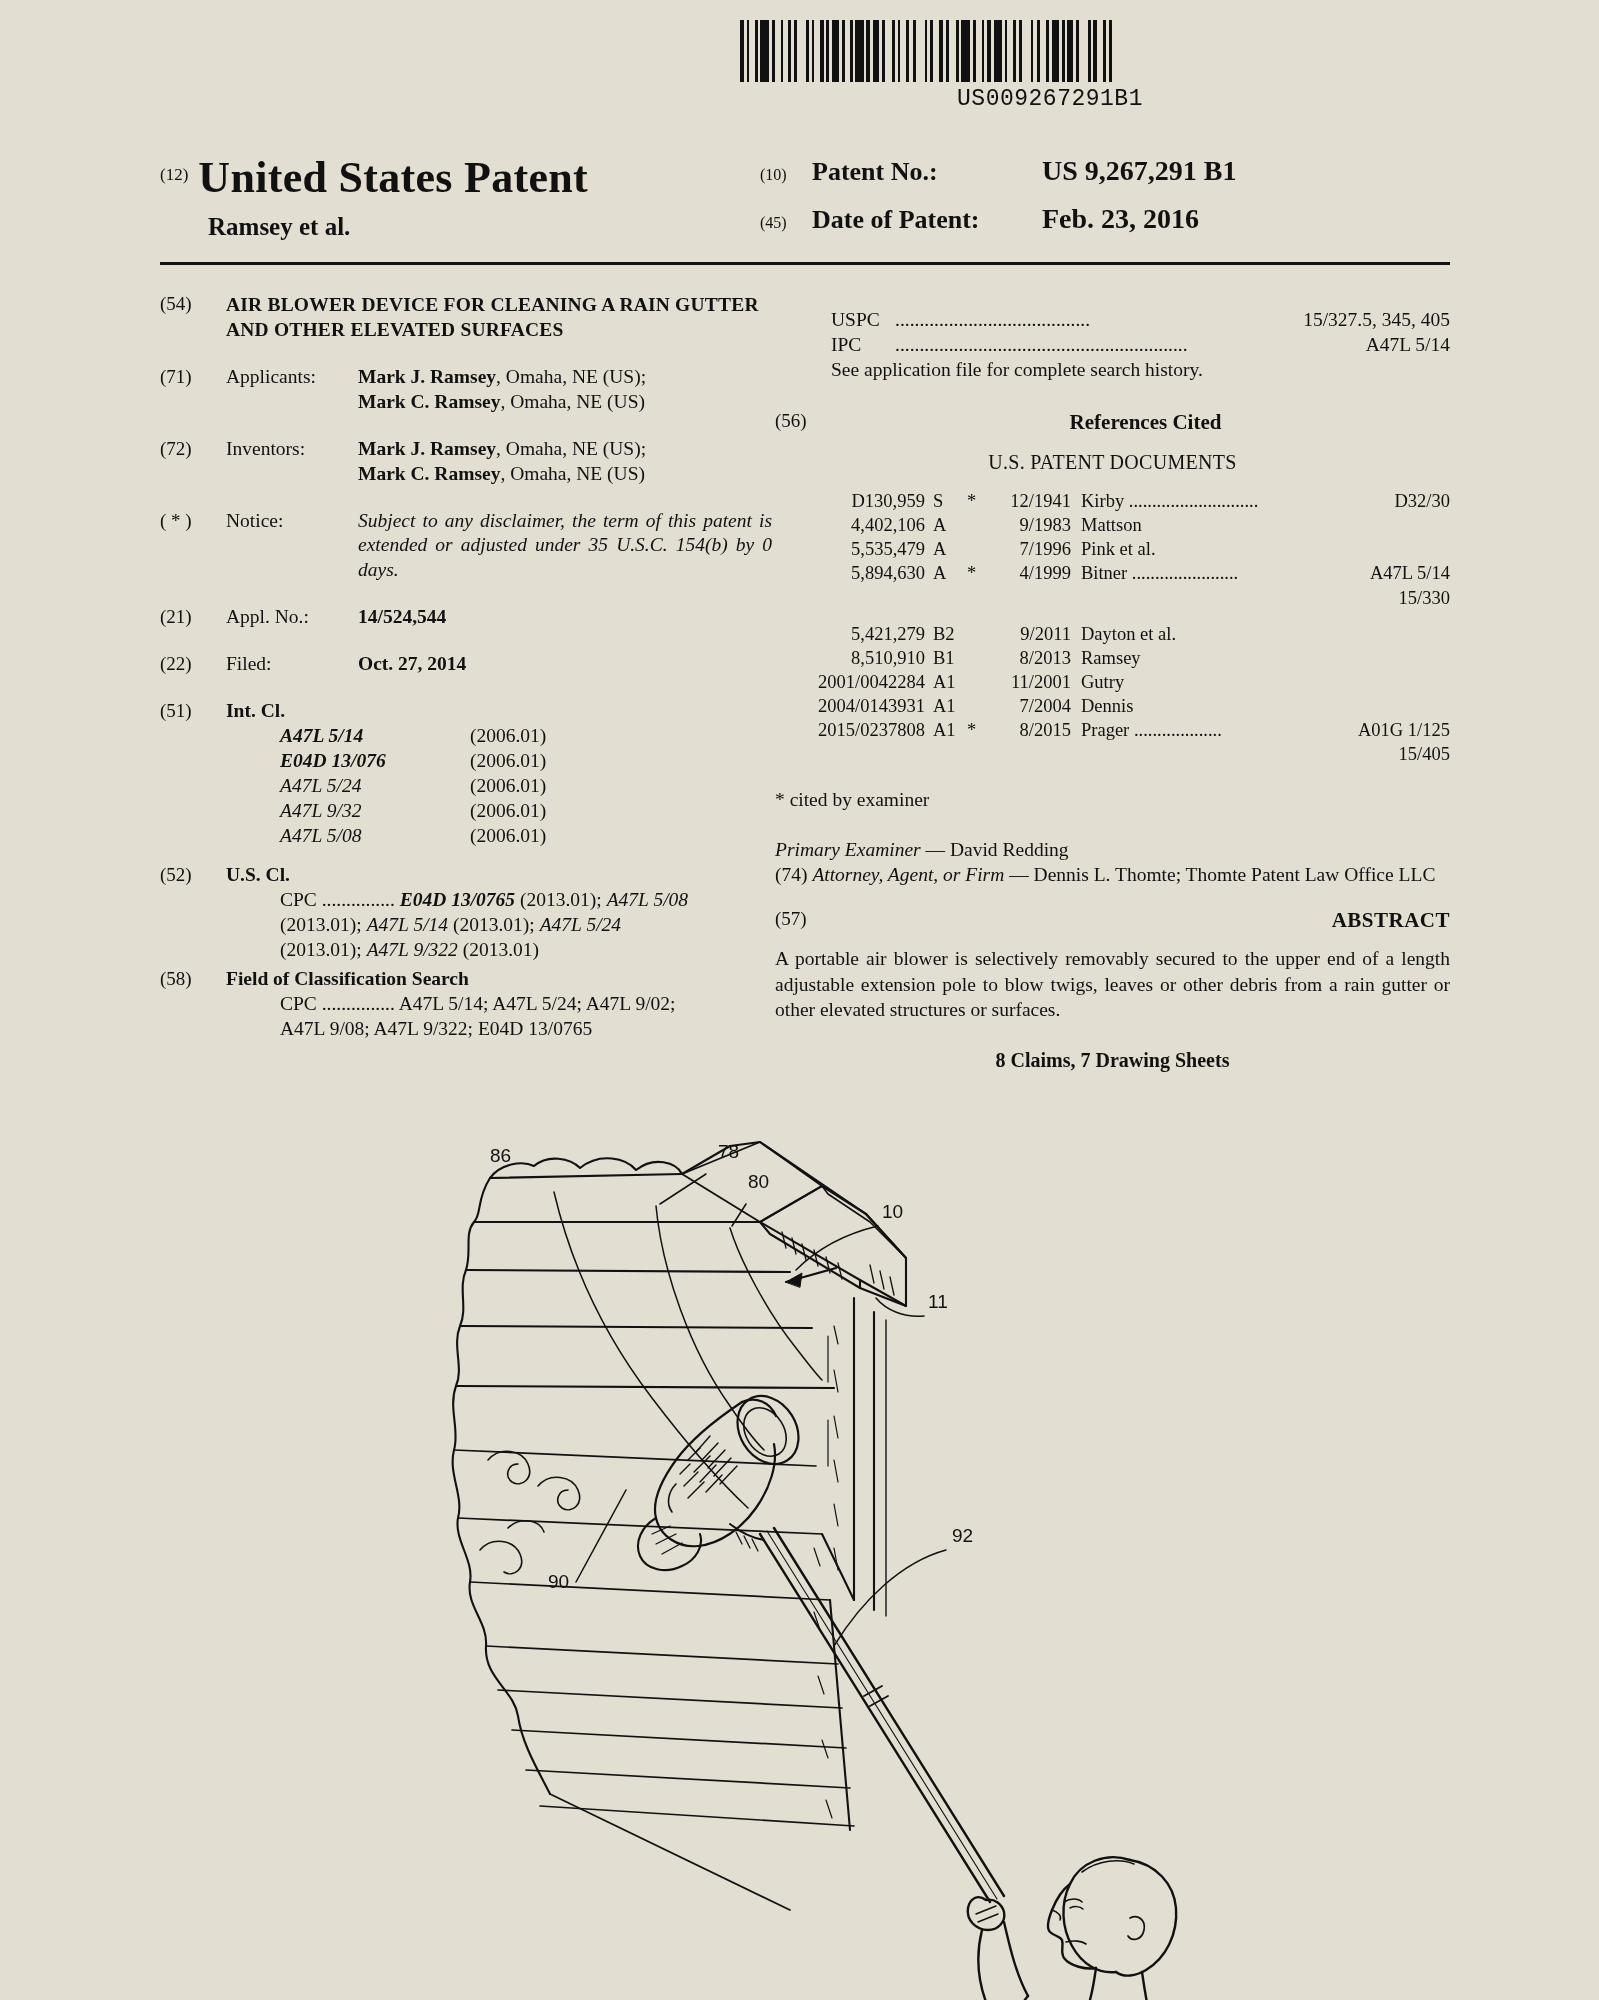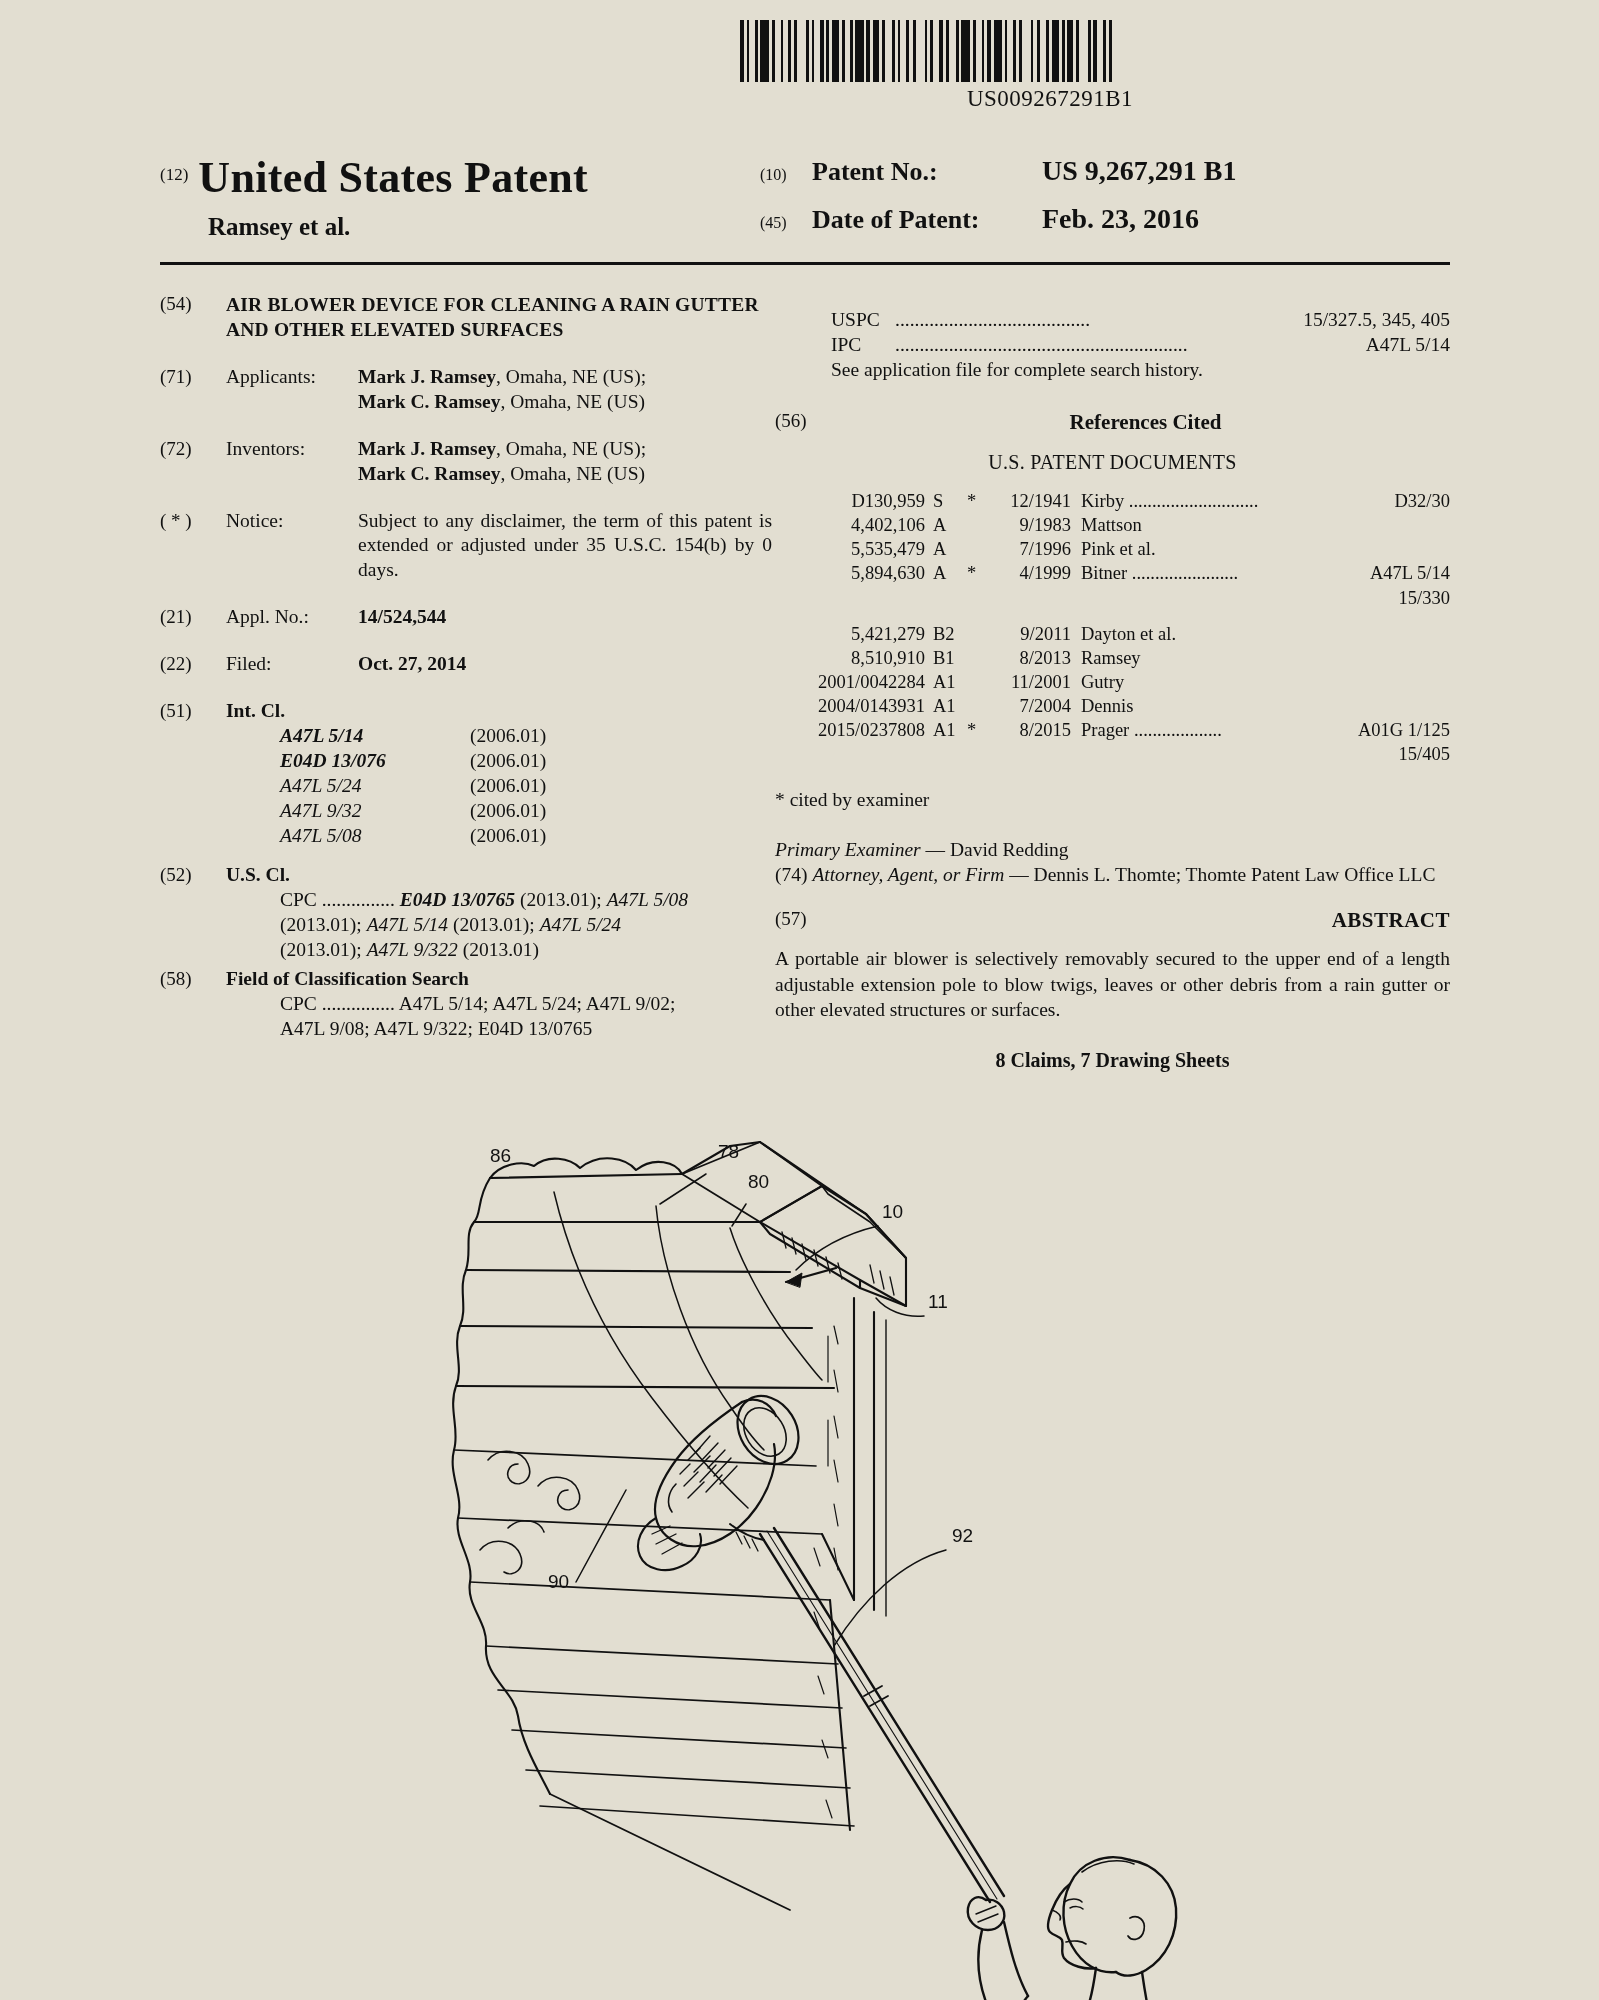--- a/index.html
+++ b/index.html
@@ -15,21 +15,21 @@
   .page { position:relative; width:1599px; height:2000px; }
 
   
   .barcode-wrap {
     position:absolute; left:740px; top:20px; width:620px; text-align:center;
   }
   .barcode { height:62px; display:flex; align-items:stretch; justify-content:flex-start; }
   .barcode i { display:block; background:#111; height:62px; }
   .barcode i.sp { background:transparent; }
   .barcode-num {
-    font-family:Liberation Serif, serif;
+    font-family:Liberation Mono, monospace;
     font-size:23px; letter-spacing:0.5px; margin-top:4px; text-align:center;
   }
 
   
   .masthead { position:absolute; left:160px; top:155px; width:1290px; }
   .mh-row { display:flex; align-items:flex-start; }
   .mh-left { width:600px; }
   .mh-right { width:690px; }
   .title-main {
     font-size:44px; font-weight:bold; letter-spacing:0.3px; line-height:1.05;
@@ -60,21 +60,21 @@
   .bi { font-weight:bold; font-style:italic; }
 
   .title54 { font-weight:bold; font-size:19.5px; line-height:1.30; letter-spacing:0.2px; }
 
   .party { display:flex; }
   .party .plabel { flex:0 0 132px; }
   .party .pnames { flex:1; }
 
   .notice { display:flex; }
   .notice .nlabel { flex:0 0 132px; }
-  .notice .ntext { flex:1; text-align:justify; }
+  .notice .ntext { flex:1; text-align:justify;font-style:italic; }
 
   .intcl-row { display:flex; margin-left:54px; }
   .intcl-row .cls { flex:0 0 190px; }
   .intcl-row .ver { flex:1; }
 
   .cpc-block { margin-left:54px; }
   .cpc-line { }
   .cpc-line.first { text-align:left; }
 
   .gap-sm { height:10px; }

